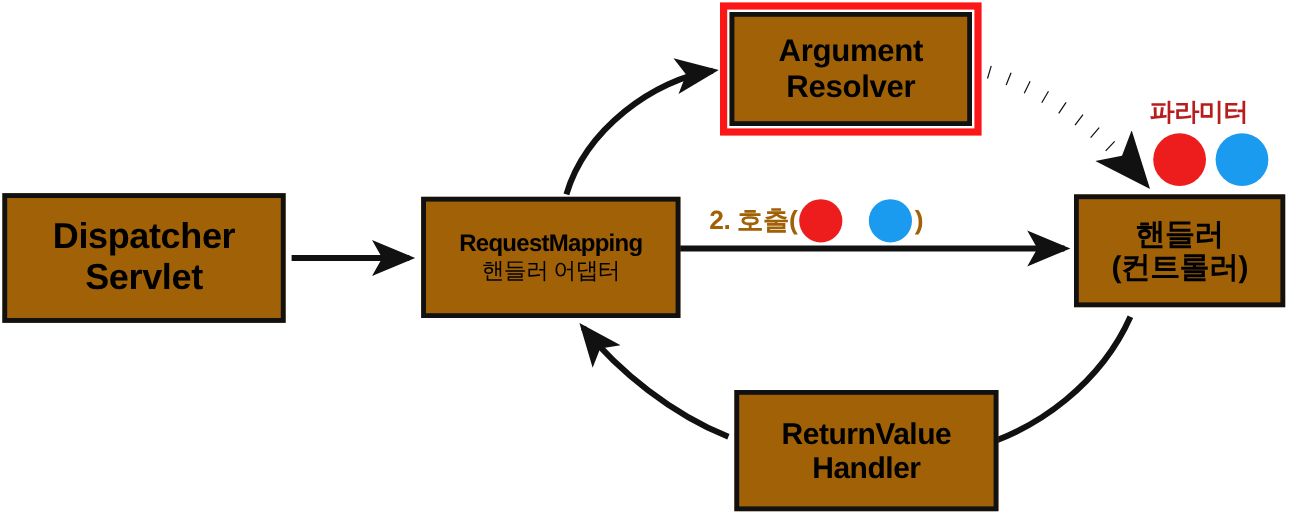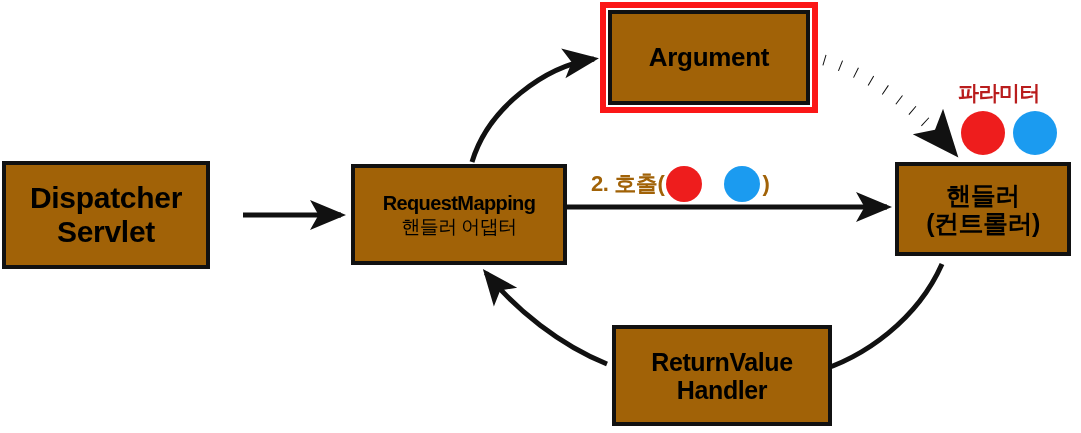--- a/index.html
+++ b/index.html
@@ -39,21 +39,21 @@
     z-index: 3;
   }
   .node-line {
     display: block;
     white-space: nowrap;
   }
   
   #node-dispatcher-servlet {
     left: 2px;
     top: 161px;
-    width: 208px;
+    width: 236px;
     height: 108px;
     font-size: 30px;
     font-weight: 700;
     letter-spacing: -0.3px;
   }
   
   #node-request-mapping {
     left: 351px;
     top: 164px;
     width: 216px;
@@ -210,20 +210,21 @@
   </div>
 
   <div class="node-box" id="node-request-mapping">
     <span class="node-line">RequestMapping</span>
     <span class="node-line kr">핸들러 어댑터</span>
   </div>
 
   <div id="node-argument-resolver-outer"></div>
   <div class="node-box" id="node-argument-resolver">
     <span class="node-line">Argument</span>
+    <span class="node-line">Resolver</span>
   </div>
 
   <div class="node-box" id="node-handler">
     <span class="node-line">핸들러</span>
     <span class="node-line">(컨트롤러)</span>
   </div>
 
   <div class="node-box" id="node-return-value-handler">
     <span class="node-line">ReturnValue</span>
     <span class="node-line">Handler</span>

